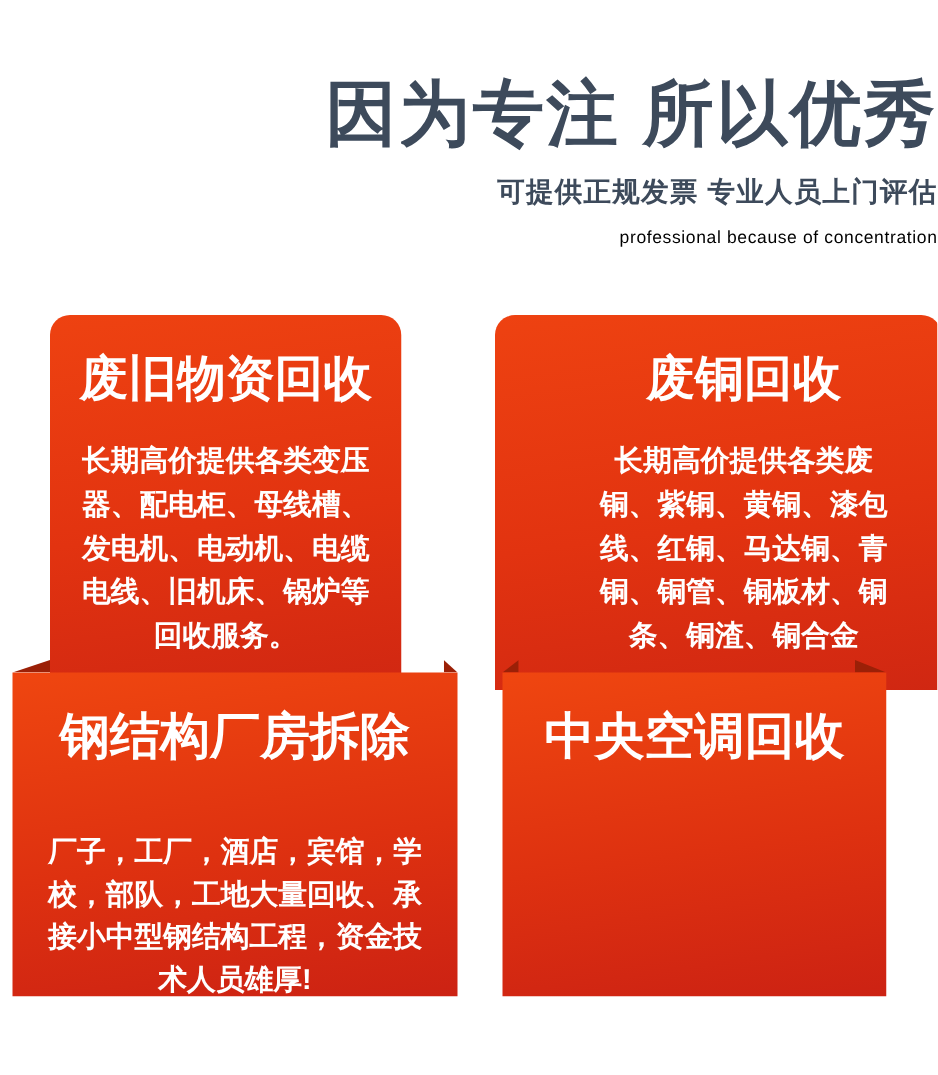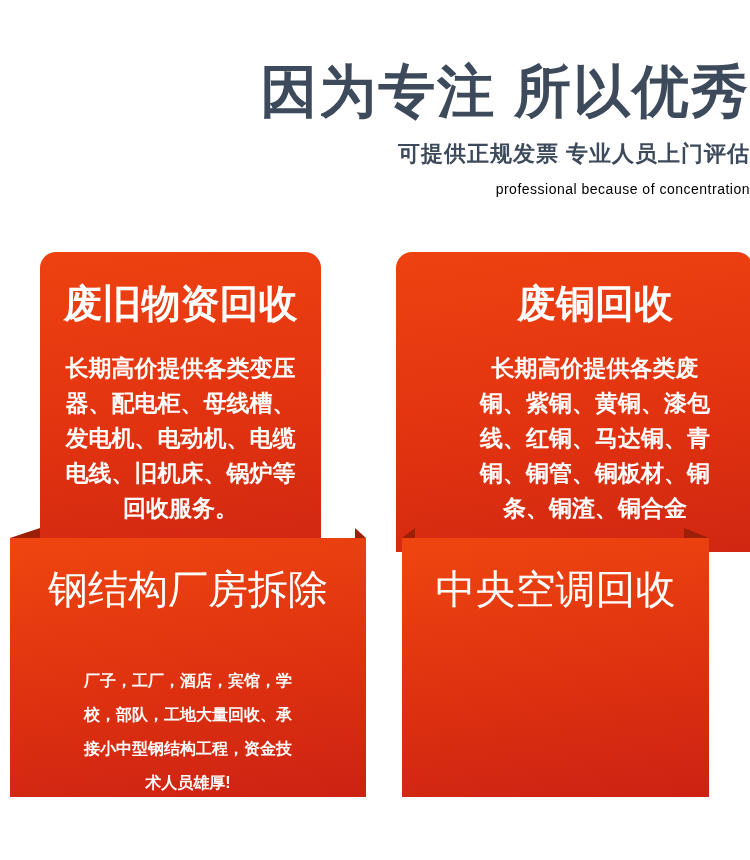--- a/index.html
+++ b/index.html
@@ -39,24 +39,24 @@
     white-space:pre-line;
   }
   .bottom-box {
     position:absolute; top:286px; height:259px;
     background:linear-gradient(172deg, #ef4610 0%, #de3110 55%, #cc2213 100%);
     color:#ffffff; text-align:center; z-index:2;
   }
   .bottom-box.left  { left:10px;  width:356px; }
   .bottom-box.right { left:383px; width:307px;margin-left:19px; }
   .bottom-box .card-title {
-    margin:0; padding-top:26px; font-size:40px; line-height:50px; font-weight:400;
+    margin:0; padding-top:26px; font-size:40px; line-height:50px; font-weight:700;
   }
   .bottom-box .card-body {
-    margin:50px 14px 0 14px; font-size:16px; line-height:34px; font-weight:600;
+    margin:50px 14px 0 14px; font-size:23px; line-height:34px; font-weight:600;
     white-space:pre-line;
   }
   
   .fold {
     position:absolute; top:-10px; height:10px; background:#9b2007;
   }
   .fold.fl { clip-path:polygon(0 100%, 100% 0, 100% 100%); left:0; }
   .fold.fr { clip-path:polygon(0 0, 100% 100%, 0 100%); right:0; }
   .bottom-box.left  .fold.fl { width:30px; }
   .bottom-box.left  .fold.fr { width:11px; }

